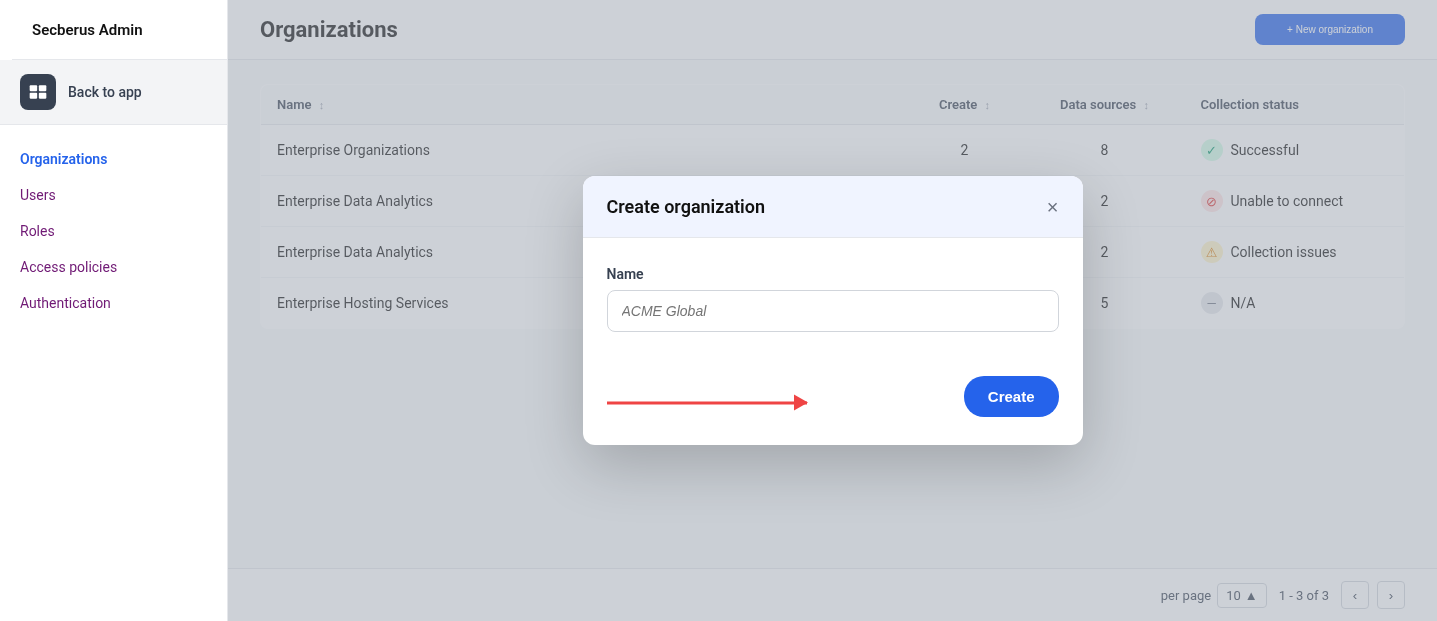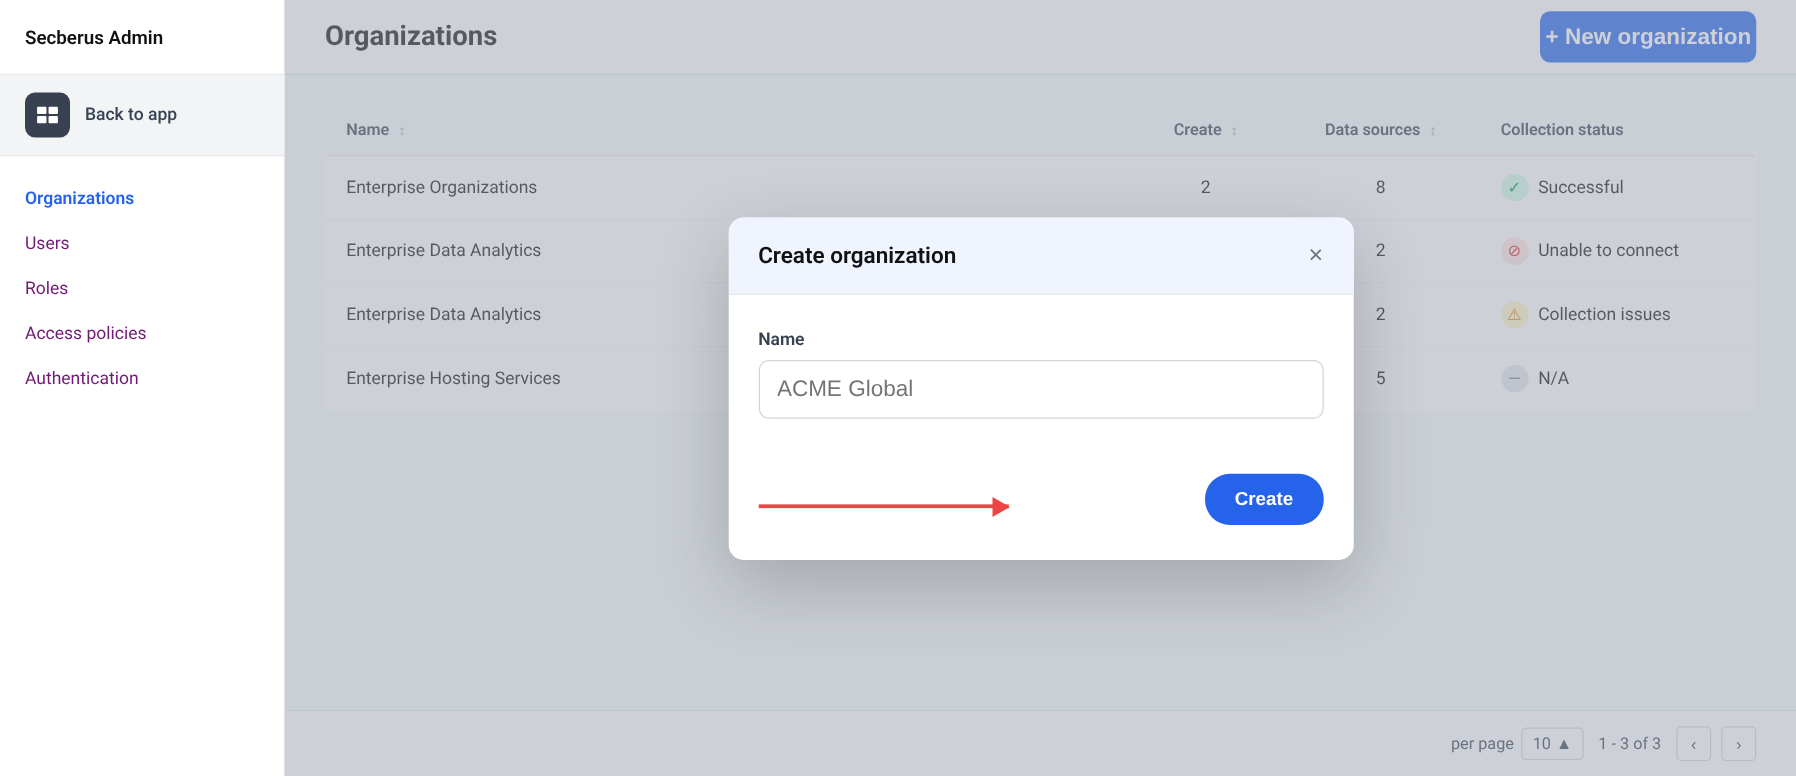--- a/index.html
+++ b/index.html
@@ -17,20 +17,21 @@
     }
     .sidebar-title {
       padding: 16px 20px;
       font-size: 15px;
       font-weight: 600;
       color: #111;
       border-bottom: 1px solid #e5e7eb;
       height: 60px;
       display: flex;
       align-items: center;
+      margin-left: 12px;
     }
     .back-to-app {
       display: flex;
       align-items: center;
       gap: 12px;
       padding: 14px 20px;
       border-bottom: 1px solid #e5e7eb;
       cursor: pointer;
       background: #f3f4f6;
     }
@@ -87,23 +88,23 @@
     .main-title {
       font-size: 22px;
       font-weight: 700;
       color: #111;
     }
     .new-org-btn {
       background: #2563eb;
       color: white;
       border: none;
       border-radius: 8px;
-      padding: 10px 4px;
-      font-size: 18px;
-      font-weight: 700;
+      padding: 10px 32px;
+      font-size: 10px;
+      font-weight: 400;
       cursor: pointer;
       display: flex;
       align-items: center;
       gap: 8px;
     }
 
     
     .table-container {
       padding: 24px 32px;
       flex: 1;
@@ -249,23 +250,24 @@
       font-size: 14px;
       font-weight: 600;
       color: #374151;
       margin-bottom: 8px;
     }
     .form-input {
       width: 100%;
       border: 1px solid #d1d5db;
       border-radius: 8px;
       padding: 12px 14px;
-      font-size: 18px;
+      font-size: 14px;
       color: #9ca3af;
       outline: none;
+      font-style: italic;
     }
     .modal-footer {
       padding: 16px 24px 28px;
       display: flex;
       align-items: center;
       justify-content: flex-end;
       position: relative;
     }
     .arrow-hint {
       position: absolute;

